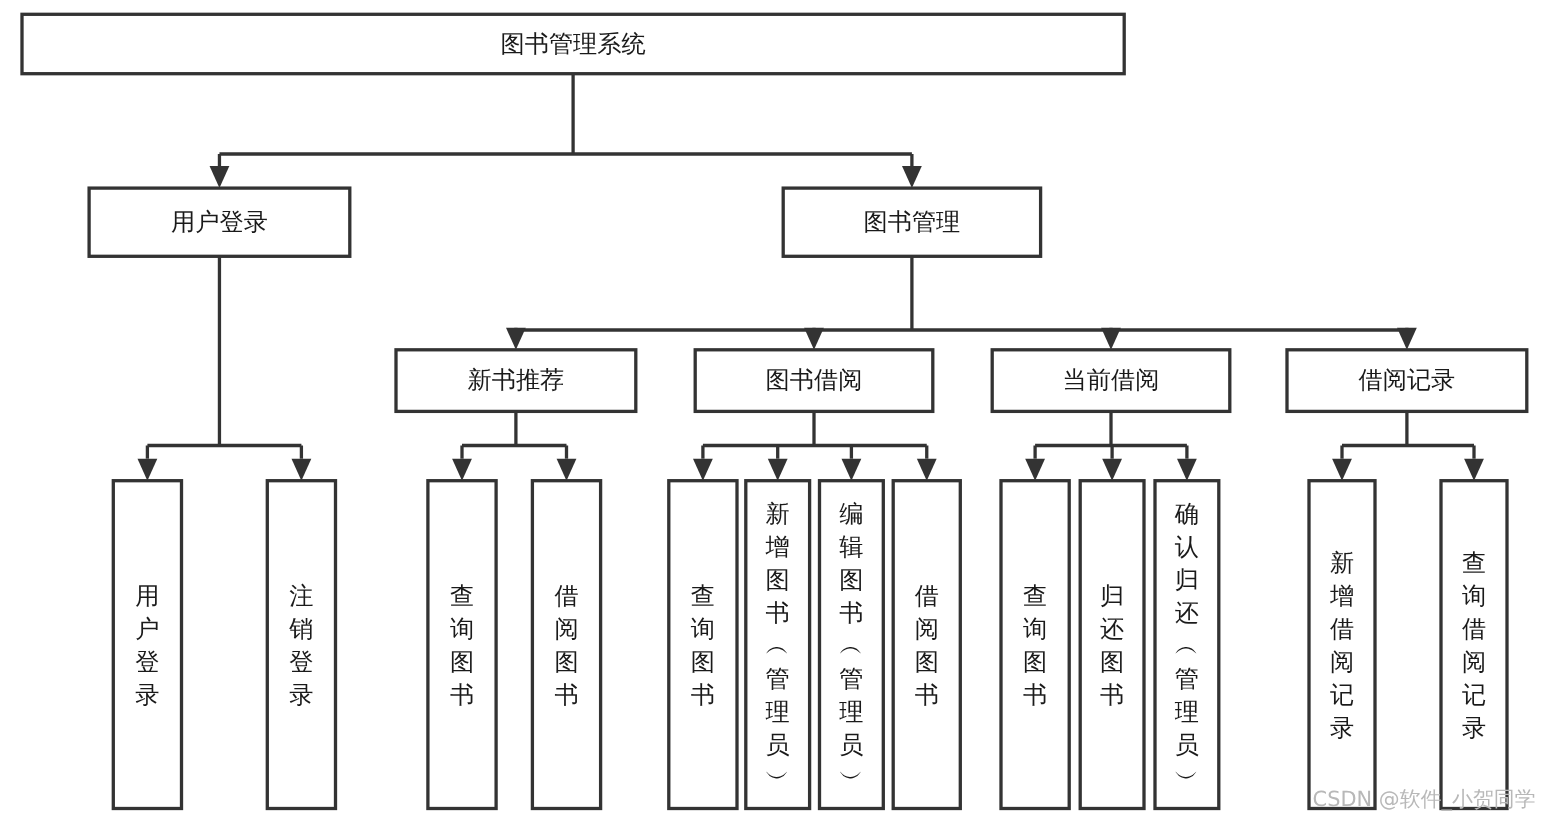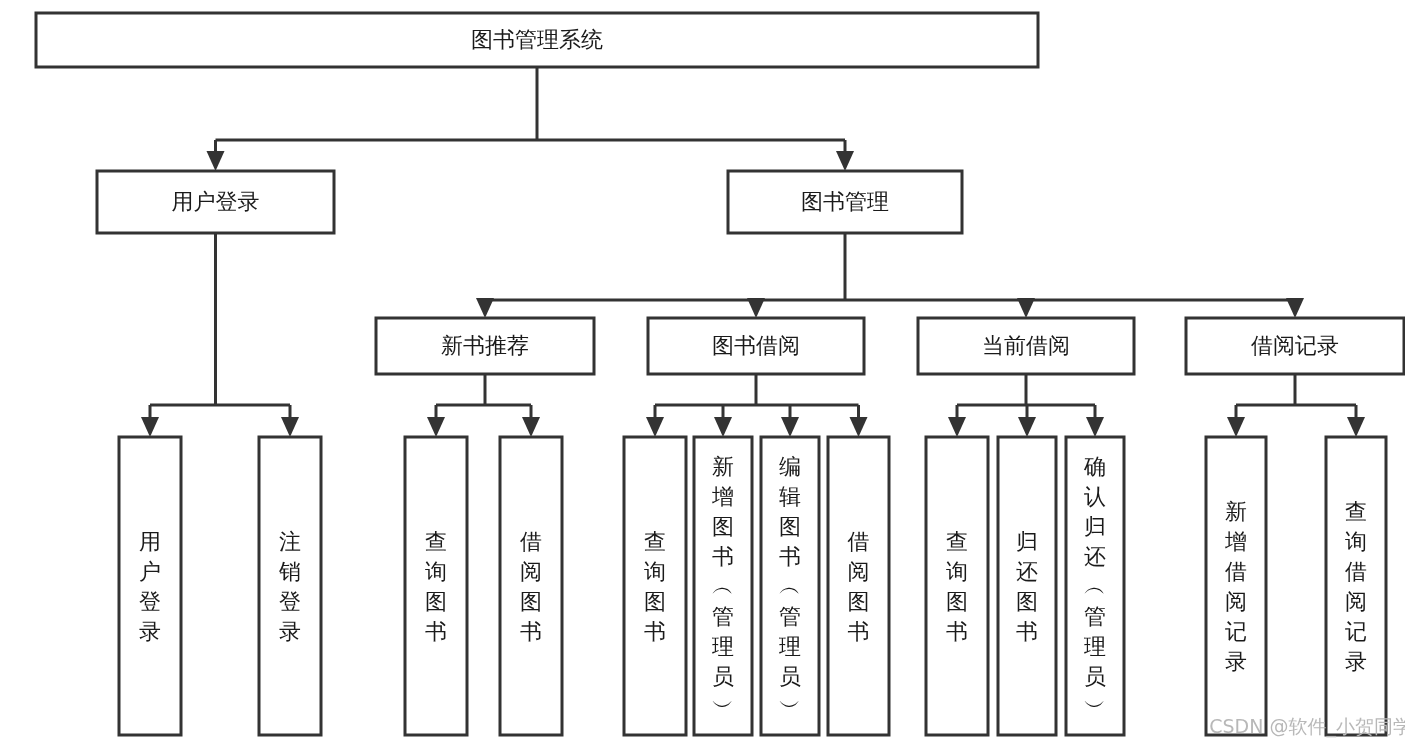--- a/index.html
+++ b/index.html
@@ -10,21 +10,21 @@
   }
   body {
     width: 1405px;
     height: 747px;
     position: relative;
     overflow: hidden;
     font-family: "DejaVu Sans", "Liberation Sans", sans-serif;
   }
   #diagram-root {
     position: absolute;
-    left: 16px;
+    left: 0;
     top: 0;
     width: 1220px;
     height: 747px;
   }
   svg.diagram-canvas {
     display: block;
     width: 1405px;
     height: 747px;
     background: #ffffff;
   }

